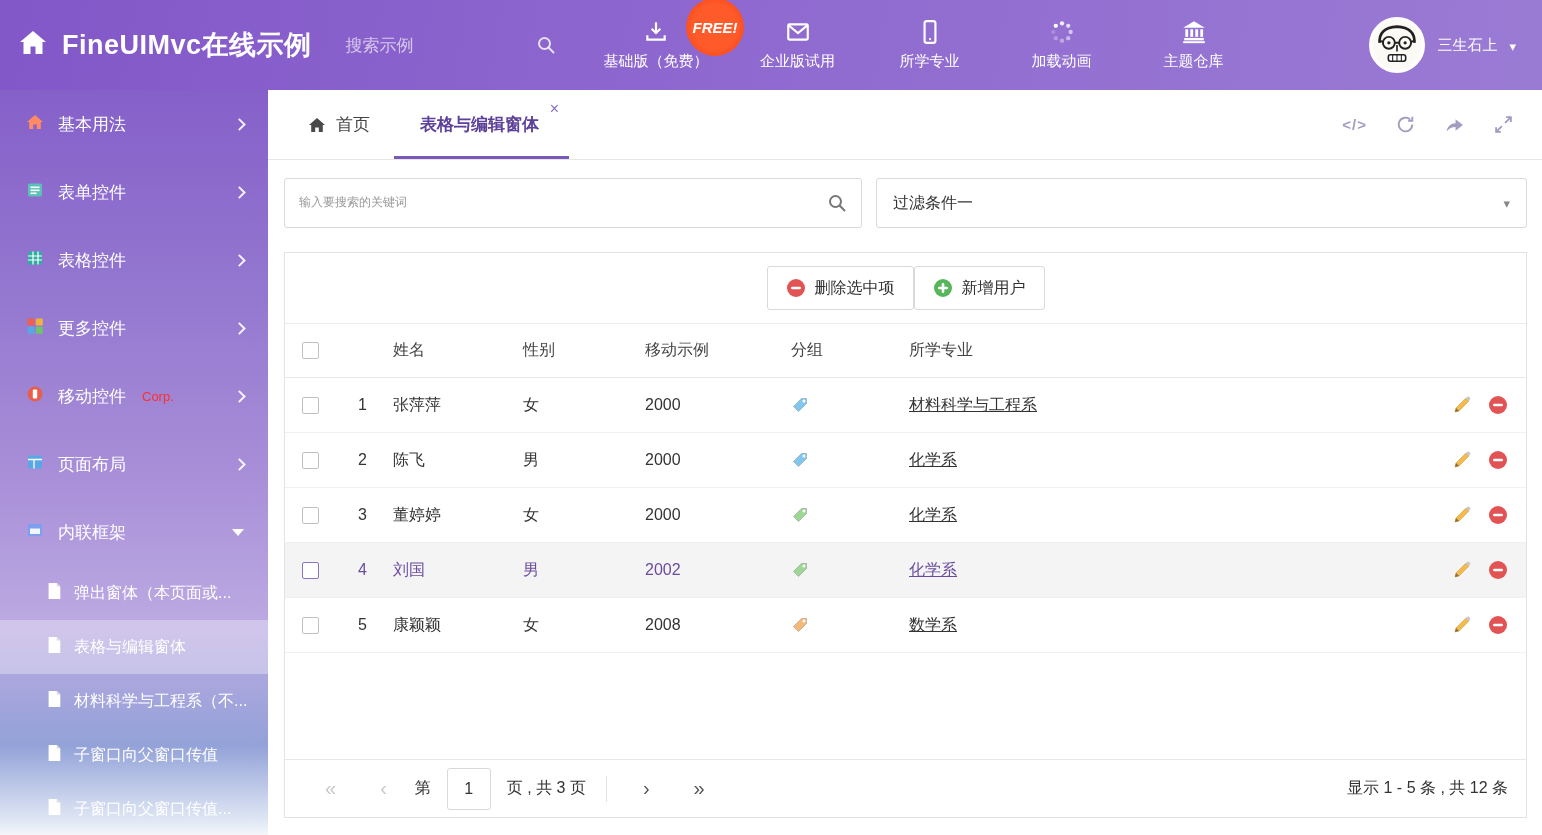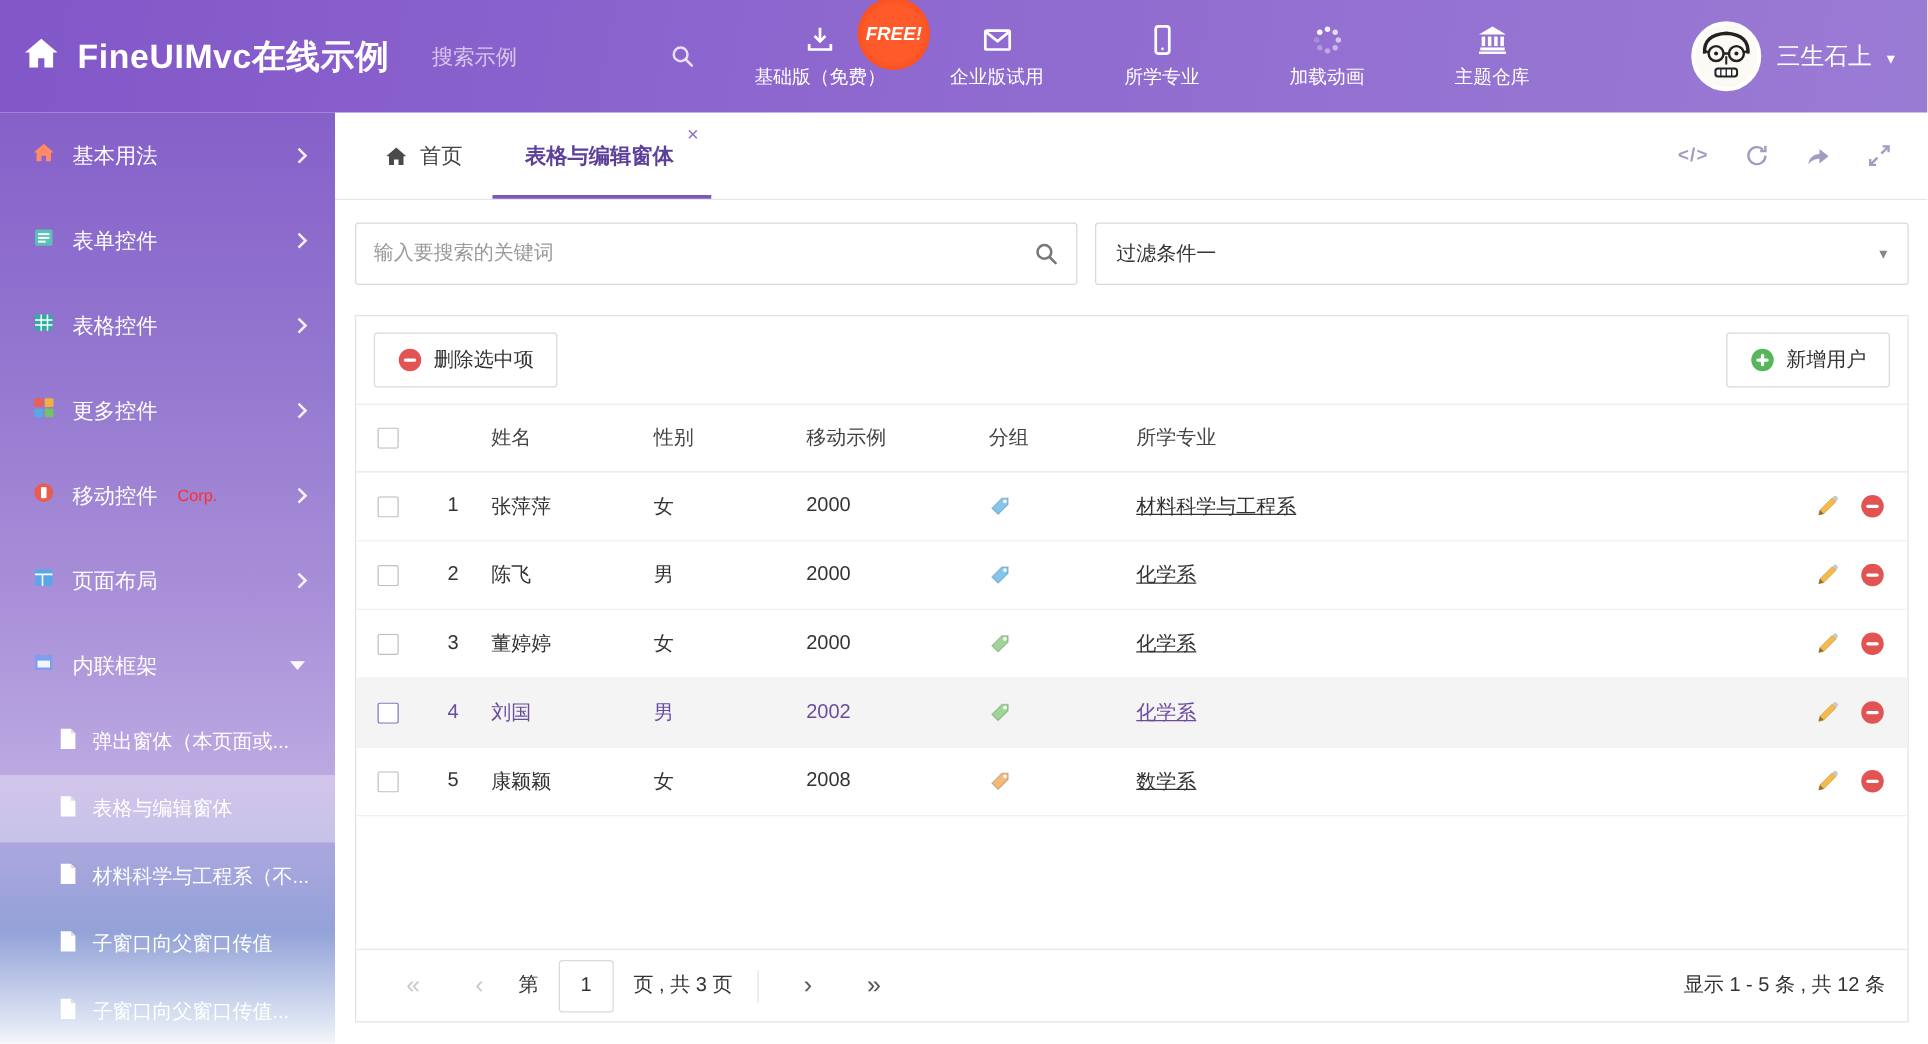--- a/index.html
+++ b/index.html
@@ -16,21 +16,21 @@
   .free-badge { position:absolute; left:686px; top:-2px; width:58px; height:58px;
                 background:radial-gradient(circle,#ff5a2a 55%,#f23d0e 100%); border-radius:50%;
                 color:#fff; font-weight:bold; font-style:italic; display:flex; align-items:center;
                 justify-content:center; font-size:15px; z-index:2; }
   .hnav { display:flex; gap:46px; margin-left:48px; align-items:center;text-align:right; }
   .hnav-item { display:flex; flex-direction:column; align-items:center; gap:7px; font-size:15px;
                cursor:pointer; min-width:86px; }
   .hnav-item svg { display:block; }
   .user { margin-left:auto; display:flex; align-items:center; gap:12px; padding-right:26px; cursor:pointer; }
   .avatar { width:56px; height:56px; border-radius:50%; border:2px solid #fff; background:#fff; overflow:hidden; flex:none; }
-  .user-name { font-size:19px;font-family:Liberation Mono, monospace; }
+  .user-name { font-size:15px;font-family:Liberation Mono, monospace; }
   .user-caret { font-size:13px; margin-top:3px; }
 
   
   .layout { display:flex; height:745px; }
 
   
   .sidebar { width:268px; flex:none; color:#fff; overflow:hidden;
              background:linear-gradient(180deg,#8560c9 0%,#9478d0 28%,#a98fd8 52%,#bcaae2 72%,#93a2d8 88%,#dfe7f4 98%,#f4f6fa 100%); }
   .snav-item { height:68px; display:flex; align-items:center; padding:0 24px 0 26px; gap:14px;
                font-size:17px; cursor:pointer; }
@@ -54,29 +54,29 @@
   .tab-close { position:absolute; top:10px; right:10px; font-size:16px; color:#8a6cc0; font-weight:normal; cursor:pointer; }
   .tab-actions { margin-left:auto; display:flex; align-items:center; gap:28px; padding-right:28px; color:#a49bc0; }
   .tab-actions .icon-btn { cursor:pointer; display:flex; align-items:center; }
   .code-glyph { font-size:15px; font-weight:bold; letter-spacing:1px; }
 
   .content { flex:1; display:flex; flex-direction:column; padding:18px 15px 17px 16px; min-height:0; }
 
   .filter-row { display:flex; gap:14px; height:50px; flex:none; }
   .search-box { width:578px; border:1px solid #d9d9d9; border-radius:3px; display:flex; align-items:center;
                 padding:0 14px; gap:10px; background:#fff; }
-  .search-box input { flex:1; border:none; outline:none; font-size:16px; color:#333; font-family:Liberation Mono, monospace; background:transparent; }
+  .search-box input { flex:1; border:none; outline:none; font-size:12px; color:#333; font-family:Liberation Mono, monospace; background:transparent; }
   .search-box input::placeholder { color:#9a9a9a; }
   .search-btn { color:#777; cursor:pointer; display:flex; }
   .dropdown { flex:1; border:1px solid #d9d9d9; border-radius:3px; display:flex; align-items:center;
               justify-content:space-between; padding:0 16px; font-size:16px; color:#333; cursor:pointer; background:#fff; }
   .dd-caret { color:#888; font-size:13px; }
 
   .panel { margin-top:24px; border:1px solid #e3e3e3; flex:1; display:flex; flex-direction:column; min-height:0; }
-  .panel-toolbar { display:flex; justify-content:space-between; padding:13px 14px; flex:none;font-family:Liberation Mono, monospace; }
+  .panel-toolbar { display:flex; justify-content:center; padding:13px 14px; flex:none;font-family:Liberation Mono, monospace; }
   .btn { display:flex; align-items:center; gap:9px; border:1px solid #d9d9d9; border-radius:3px; background:#fff;
          height:44px; padding:0 18px; font-size:16px; color:#333; cursor:pointer; font-family:inherit; }
 
   .thead-row, .trow { display:grid; grid-template-columns:50px 48px 130px 122px 146px 118px 1fr 108px; align-items:center; }
   .thead-row { height:55px; border-top:1px solid #ececec; border-bottom:1px solid #e8e8e8; color:#444; font-size:16px; flex:none; }
   .trow { height:55px; border-bottom:1px solid #f0f0f0; font-size:16px; color:#333; flex:none; }
   .cell { padding-left:10px; overflow:hidden; white-space:nowrap; }
   .cell-cb { display:flex; justify-content:center; padding-left:0; }
   .cb { width:17px; height:17px; border:1px solid #c0c0c0; border-radius:2px; background:#fff; cursor:pointer; display:inline-block; }
   .cell-num { text-align:right; padding-right:16px; padding-left:0; }

